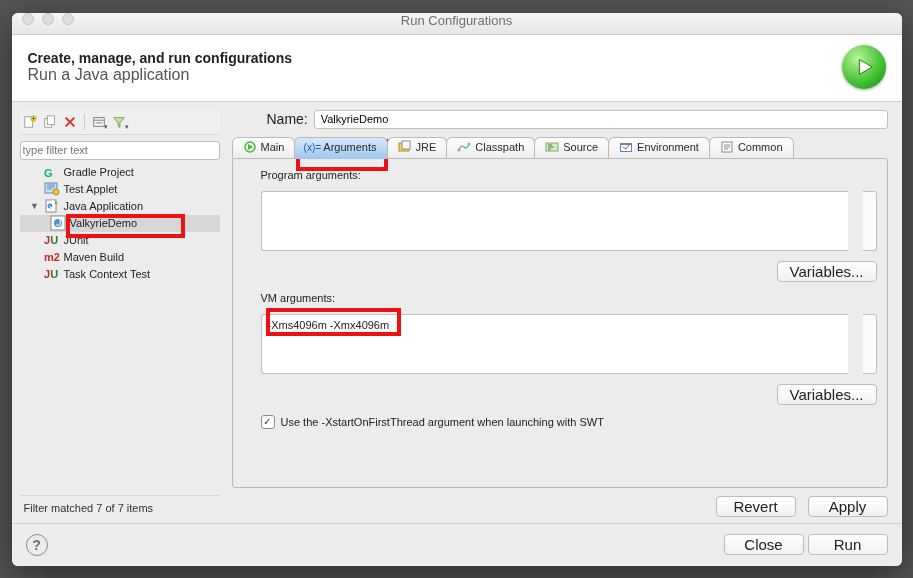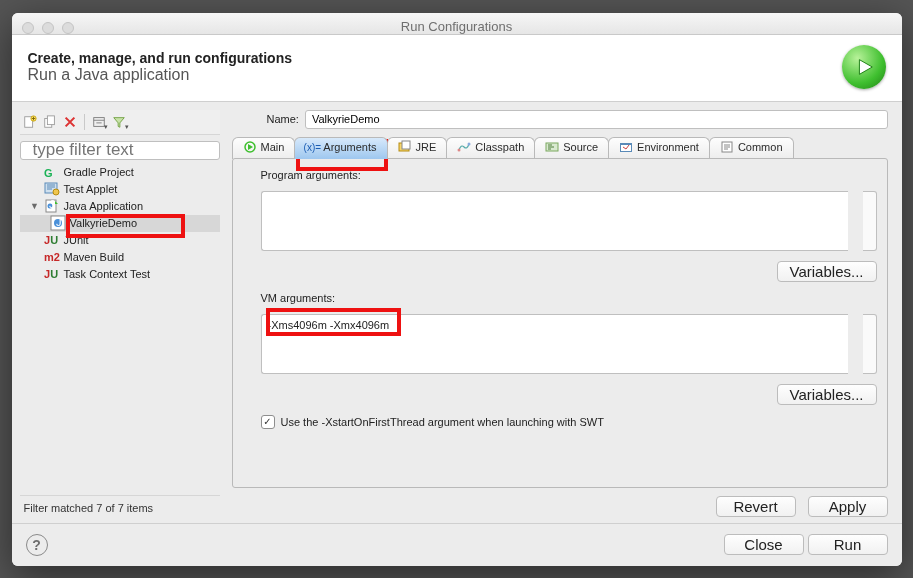--- a/index.html
+++ b/index.html
@@ -1,45 +1,45 @@
 <!DOCTYPE html>
 <html><head>
 <meta charset="utf-8">
 <style>
 * { box-sizing: border-box; margin: 0; padding: 0; font-family: -apple-system, "Lucida Grande", Arial, sans-serif; font-size: 11px; }
 body { background: #555; display: flex; align-items: center; justify-content: center; height: 100vh; }
 .window { width: 890px; height: 553px; background: #ececec; border-radius: 6px; box-shadow: 0 10px 40px rgba(0,0,0,0.5); overflow: hidden; display: flex; flex-direction: column; }
-.titlebar { height: 22px; background: linear-gradient(#f6f6f6,#e6e6e6); border-bottom: 1px solid #c9c9c9; display: flex; align-items: flex-end; position: relative; }
+.titlebar { height: 22px; background: linear-gradient(#f6f6f6,#e6e6e6); border-bottom: 1px solid #c9c9c9; display: flex; align-items: flex-start; position: relative; }
 .traffic { display: flex; gap: 8px; padding-left: 10px; }
 .tl { width: 12px; height: 12px; border-radius: 50%; background: #dcdcdc; border: 1px solid #c4c4c4; }
 .ttitle { position: absolute; left: 0; right: 0; text-align: center; color: #6f6f6f; font-size: 13px; }
 .header { background: #fff; padding: 10px 16px 12px; display: flex; align-items: center; justify-content: space-between; border-bottom: 1px solid #cfcfcf; }
 .header h1 { font-size: 14px; font-weight: bold; color: #222; }
 .header .sub { color: #555; font-size: 16px; }
 .runicon { width: 44px; height: 44px; border-radius: 50%; background: radial-gradient(circle at 35% 30%, #b8f29a, #3fbf2f 60%, #1f7f14); display: flex; align-items: center; justify-content: center; box-shadow: 0 1px 3px rgba(0,0,0,.35); }
 .runicon svg { width: 22px; height: 22px; }
 .body { flex: 1; display: flex; padding: 8px 8px 6px; gap: 6px; background: #ececec; }
 .left { width: 200px; display: flex; flex-direction: column; }
 .toolbar { display: flex; align-items: center; gap: 4px; padding: 4px 2px; border-bottom: 1px solid #d6d6d6; background: #efefef; }
 .ticon { width: 16px; height: 16px; display:flex; align-items:center; justify-content:center; color:#666; position: relative; }
 .ticon svg { width:14px; height:14px; }
 .tsep { width: 1px; height: 16px; background: #c9c9c9; margin: 0 2px; }
 .filter { margin: 6px 0 4px; }
-.filter input { width: 100%; height: 19px; border: 1px solid #bfbfbf; border-radius: 3px; padding: 0 12px; font-size: 17px; background:#fff; color:#888; }
+.filter input { width: 100%; height: 19px; border: 1px solid #bfbfbf; border-radius: 3px; padding: 0 2px; font-size: 11px; background:#fff; color:#888; }
 .tree { flex:1; overflow: hidden; }
 .tree .row { display:flex; align-items:center; height:17px; padding-left:10px; gap:4px; color:#222; white-space:nowrap; position: relative; }
 .tree .row.sel { background: #d7d7d7; }
 .tree .row .caret { width:10px; text-align:center; color:#6a6a6a; font-size:9px; }
 .tree .row .ic { width:16px; height:16px; display:flex; align-items:center; justify-content:center; }
 .tree .row.child { padding-left: 30px; }
 .tree .lbl { font-size:11px; }
 .status { border-top:1px solid #d6d6d6; padding:6px 4px 3px; color:#333; font-size:11px; }
 .right { flex:1; display:flex; flex-direction:column; }
 .namerow { display:flex; align-items:center; gap:6px; padding: 0 6px 6px 6px; }
-.namerow label { color:#222; font-size:11px;padding-left:35px; }
+.namerow label { color:#222; font-size:14px;padding-left:35px; }
 .namerow input { flex:1; height:19px; border:1px solid #bfbfbf; border-radius:3px; padding:0 6px; font-size:11px; background:#fff; }
 .tabs { display:flex; align-items:flex-end; padding: 0 6px; position: relative; height:24px;}
 .tab { display:flex; align-items:center; gap:4px; padding: 3px 10px 5px; border:1px solid #b9b9b9; border-top-left-radius:6px; border-top-right-radius:6px; border-bottom:none; background:linear-gradient(#fdfdfd,#ededed); color:#2b2b2b; font-size:11px; position:relative; margin-right:-1px; height:22px; }
 .tab.active { background: linear-gradient(#d7e9fb,#9ec7ef); z-index:2; }
 .tab .ic { width:14px; height:14px; display:flex; align-items:center; justify-content:center; }
 .tabpanel { flex:1; border:1px solid #b9b9b9; background:#ececec; margin: -1px 6px 0; border-radius:3px; padding:10px 10px 26px; display:flex; flex-direction:column; gap:10px; position:relative; }
 .section-label { color:#222; font-size:11px; padding-left:18px; }
 .ta-wrap { padding-left:18px; display:flex; gap:15px; }
 .ta { flex:1; height:60px; background:#fff; border:1px solid #bfbfbf; border-radius:3px 0 0 3px; padding:4px 6px; font-size:11px; color:#222; resize:none; border-right:none; }
 .ta-scroll { width:14px; background:#fafafa; border:1px solid #bfbfbf; border-left:none; border-radius:0 3px 3px 0; }

